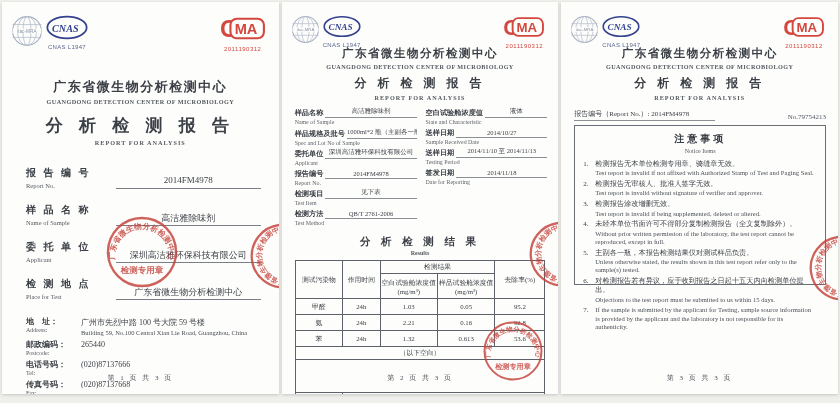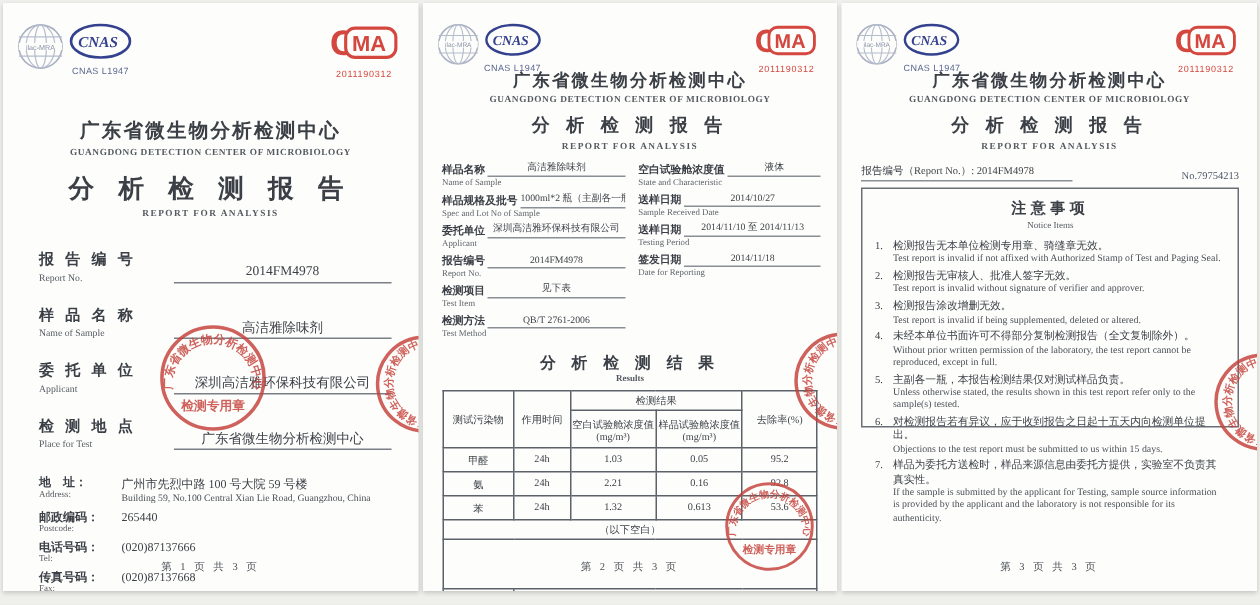--- a/index.html
+++ b/index.html
@@ -498,21 +498,20 @@
       <div class="n-item">
         <span class="n-num">6.</span>
         <span class="n-body">
             <div class="n-cn">对检测报告若有异议，应于收到报告之日起十五天内向检测单位提出。</div>
             <div class="n-en">Objections to the test report must be submitted to us within 15 days.</div>
           </span>
       </div>
       <div class="n-item">
         <span class="n-num">7.</span>
         <span class="n-body">
-            <div class="n-cn">样品为委托方送检时，样品来源信息由委托方提供，实验室不负责其真实性。</div>
             <div class="n-en">If the sample is submitted by the applicant for Testing, sample source information is provided by the applicant and the laboratory is not responsible for its authenticity.</div>
           </span>
       </div>
     </div>
 
     <div class="stamp stamp-edge" style="right:-38px;top:232px;width:68px;height:68px;">
       <svg viewBox="0 0 100 100" width="68" height="68">
         <circle cx="50" cy="50" r="46" fill="none" stroke="#c5403a" stroke-width="3.4"></circle>
         <path id="arc3e" d="M 14 64 A 37 37 0 1 1 86 64" fill="none"></path>
         <text class="seal-text" font-size="10.5"><textPath href="#arc3e" startOffset="50%" text-anchor="middle">广东省微生物分析检测中心</textPath></text>

